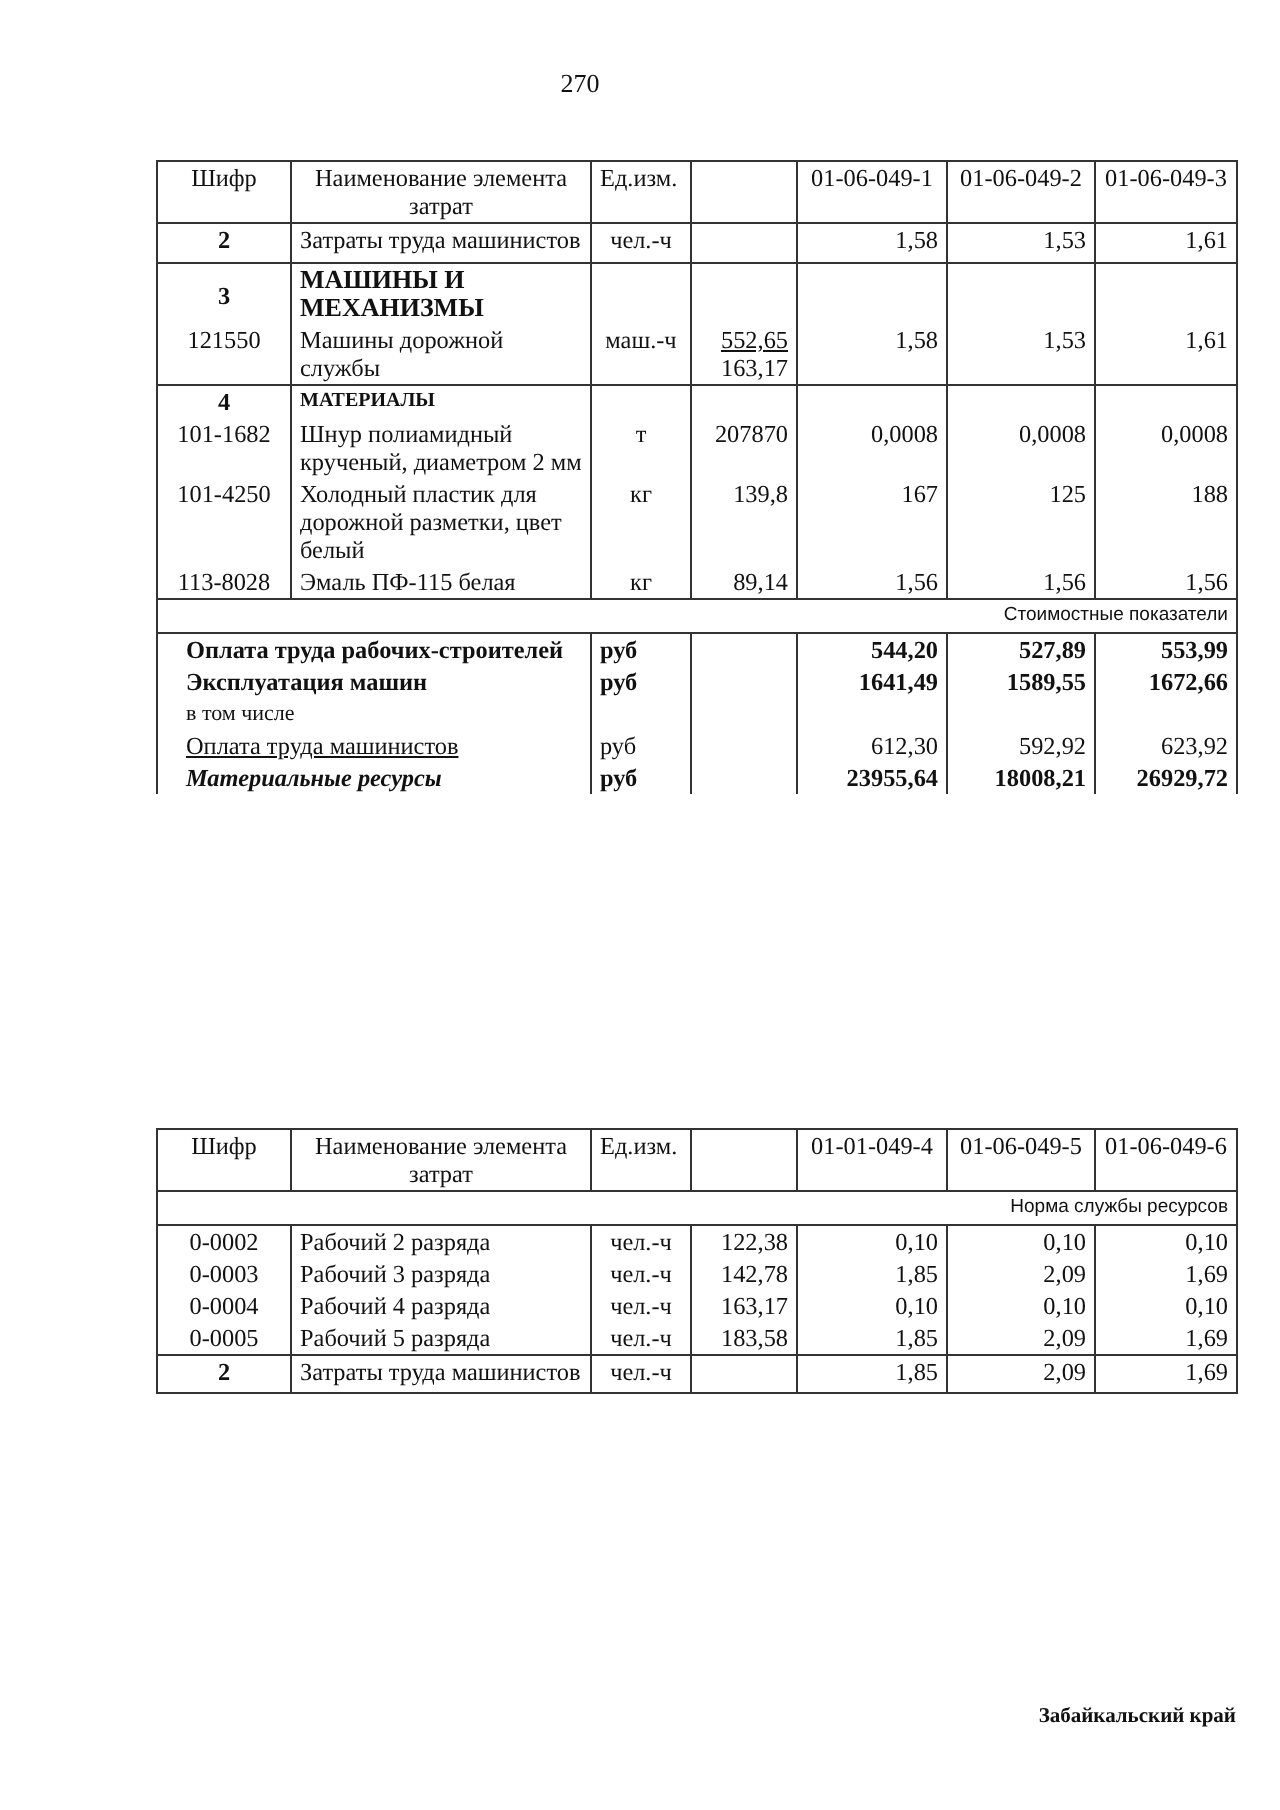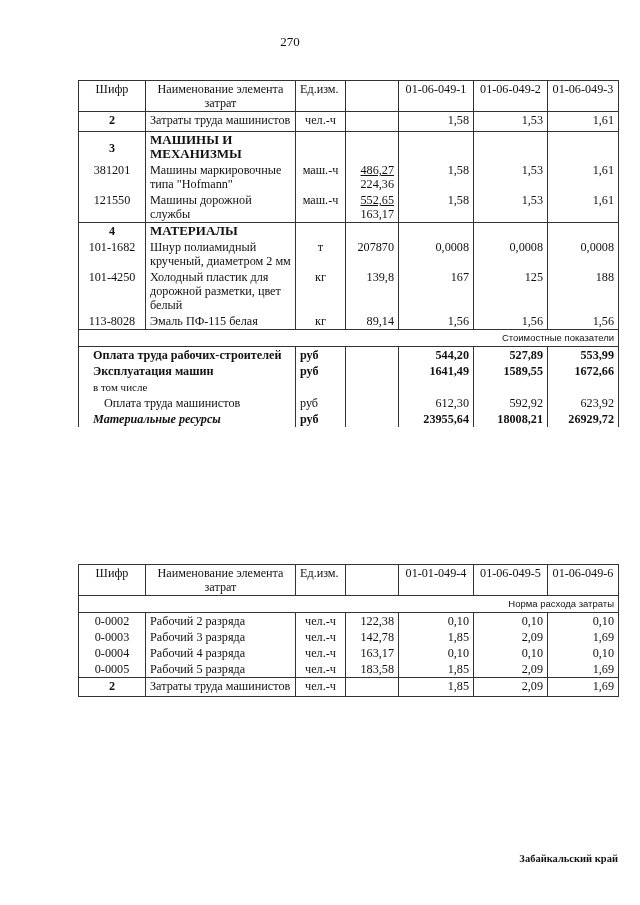--- a/index.html
+++ b/index.html
@@ -57,40 +57,31 @@
   <tr class="hline grp">
     <td class="ctr bold" style="padding-top:9px;">3</td>
     <td class="bold" style="font-size:13px;">МАШИНЫ И МЕХАНИЗМЫ</td>
     <td></td>
         <td></td>
     <td></td>
         <td></td>
         <td></td>
   </tr>
   <tr>
-    <td class="ctr">381201</td>
-    <td>Машины маркировочные типа "Hofmann"</td>
-    <td class="ctr">маш.-ч</td>
-    <td class="rgt"><span class="uline">486,27</span><br><span>224,36</span></td>
-    <td class="rgt">1,58</td>
-    <td class="rgt">1,53</td>
-    <td class="rgt">1,61</td>
-  </tr>
-  <tr>
     <td class="ctr">121550</td>
     <td>Машины дорожной службы</td>
     <td class="ctr">маш.-ч</td>
     <td class="rgt"><span class="uline">552,65</span><br><span>163,17</span></td>
     <td class="rgt">1,58</td>
     <td class="rgt">1,53</td>
     <td class="rgt">1,61</td>
   </tr>
   <tr class="hline">
     <td class="ctr bold">4</td>
-    <td class="bold" style="font-size:13px;">МАТЕРИАЛЫ</td>
+    <td class="bold" style="font-size:10px;">МАТЕРИАЛЫ</td>
     <td></td>
         <td></td>
     <td></td>
         <td></td>
         <td></td>
   </tr>
   <tr>
     <td class="ctr">101-1682</td>
     <td>Шнур полиамидный крученый, диаметром 2 мм</td>
     <td class="ctr">т</td>
@@ -138,21 +129,21 @@
   </tr>
   <tr>
     <td colspan="2" style="padding-left:14px; font-size:11px;margin-top:12px;">в том числе</td>
     <td></td>
     <td></td>
     <td class="rgt"></td>
     <td class="rgt"></td>
     <td class="rgt"></td>
   </tr>
   <tr>
-    <td colspan="2" style="padding-left:25px;">Оплата труда машинистов</td>
+    <td colspan="2" style="padding-left:14px;text-decoration:underline;">Оплата труда машинистов</td>
     <td>руб</td>
     <td></td>
     <td class="rgt">612,30</td>
     <td class="rgt">592,92</td>
     <td class="rgt">623,92</td>
   </tr>
   <tr class="bold">
     <td colspan="2" style="padding-left:14px;font-style:italic;">Материальные ресурсы</td>
     <td>руб</td>
     <td></td>
@@ -177,21 +168,21 @@
       <tr class="hline hdr">
     <td class="ctr">Шифр</td>
     <td class="ctr">Наименование элемента затрат</td>
     <td>Ед.изм.</td>
     <td></td>
     <td class="ctr">01-01-049-4</td>
     <td class="ctr">01-06-049-5</td>
     <td class="ctr">01-06-049-6</td>
   </tr>
   <tr class="section-label">
-    <td colspan="7">Норма расхода затраты</td>
+    <td colspan="7">Норма службы ресурсов</td>
   </tr>
   <tr class="hline">
     <td class="ctr">0-0002</td>
     <td>Рабочий 2 разряда</td>
     <td class="ctr">чел.-ч</td>
     <td class="rgt">122,38</td>
     <td class="rgt">0,10</td>
     <td class="rgt">0,10</td>
     <td class="rgt">0,10</td>
   </tr>

